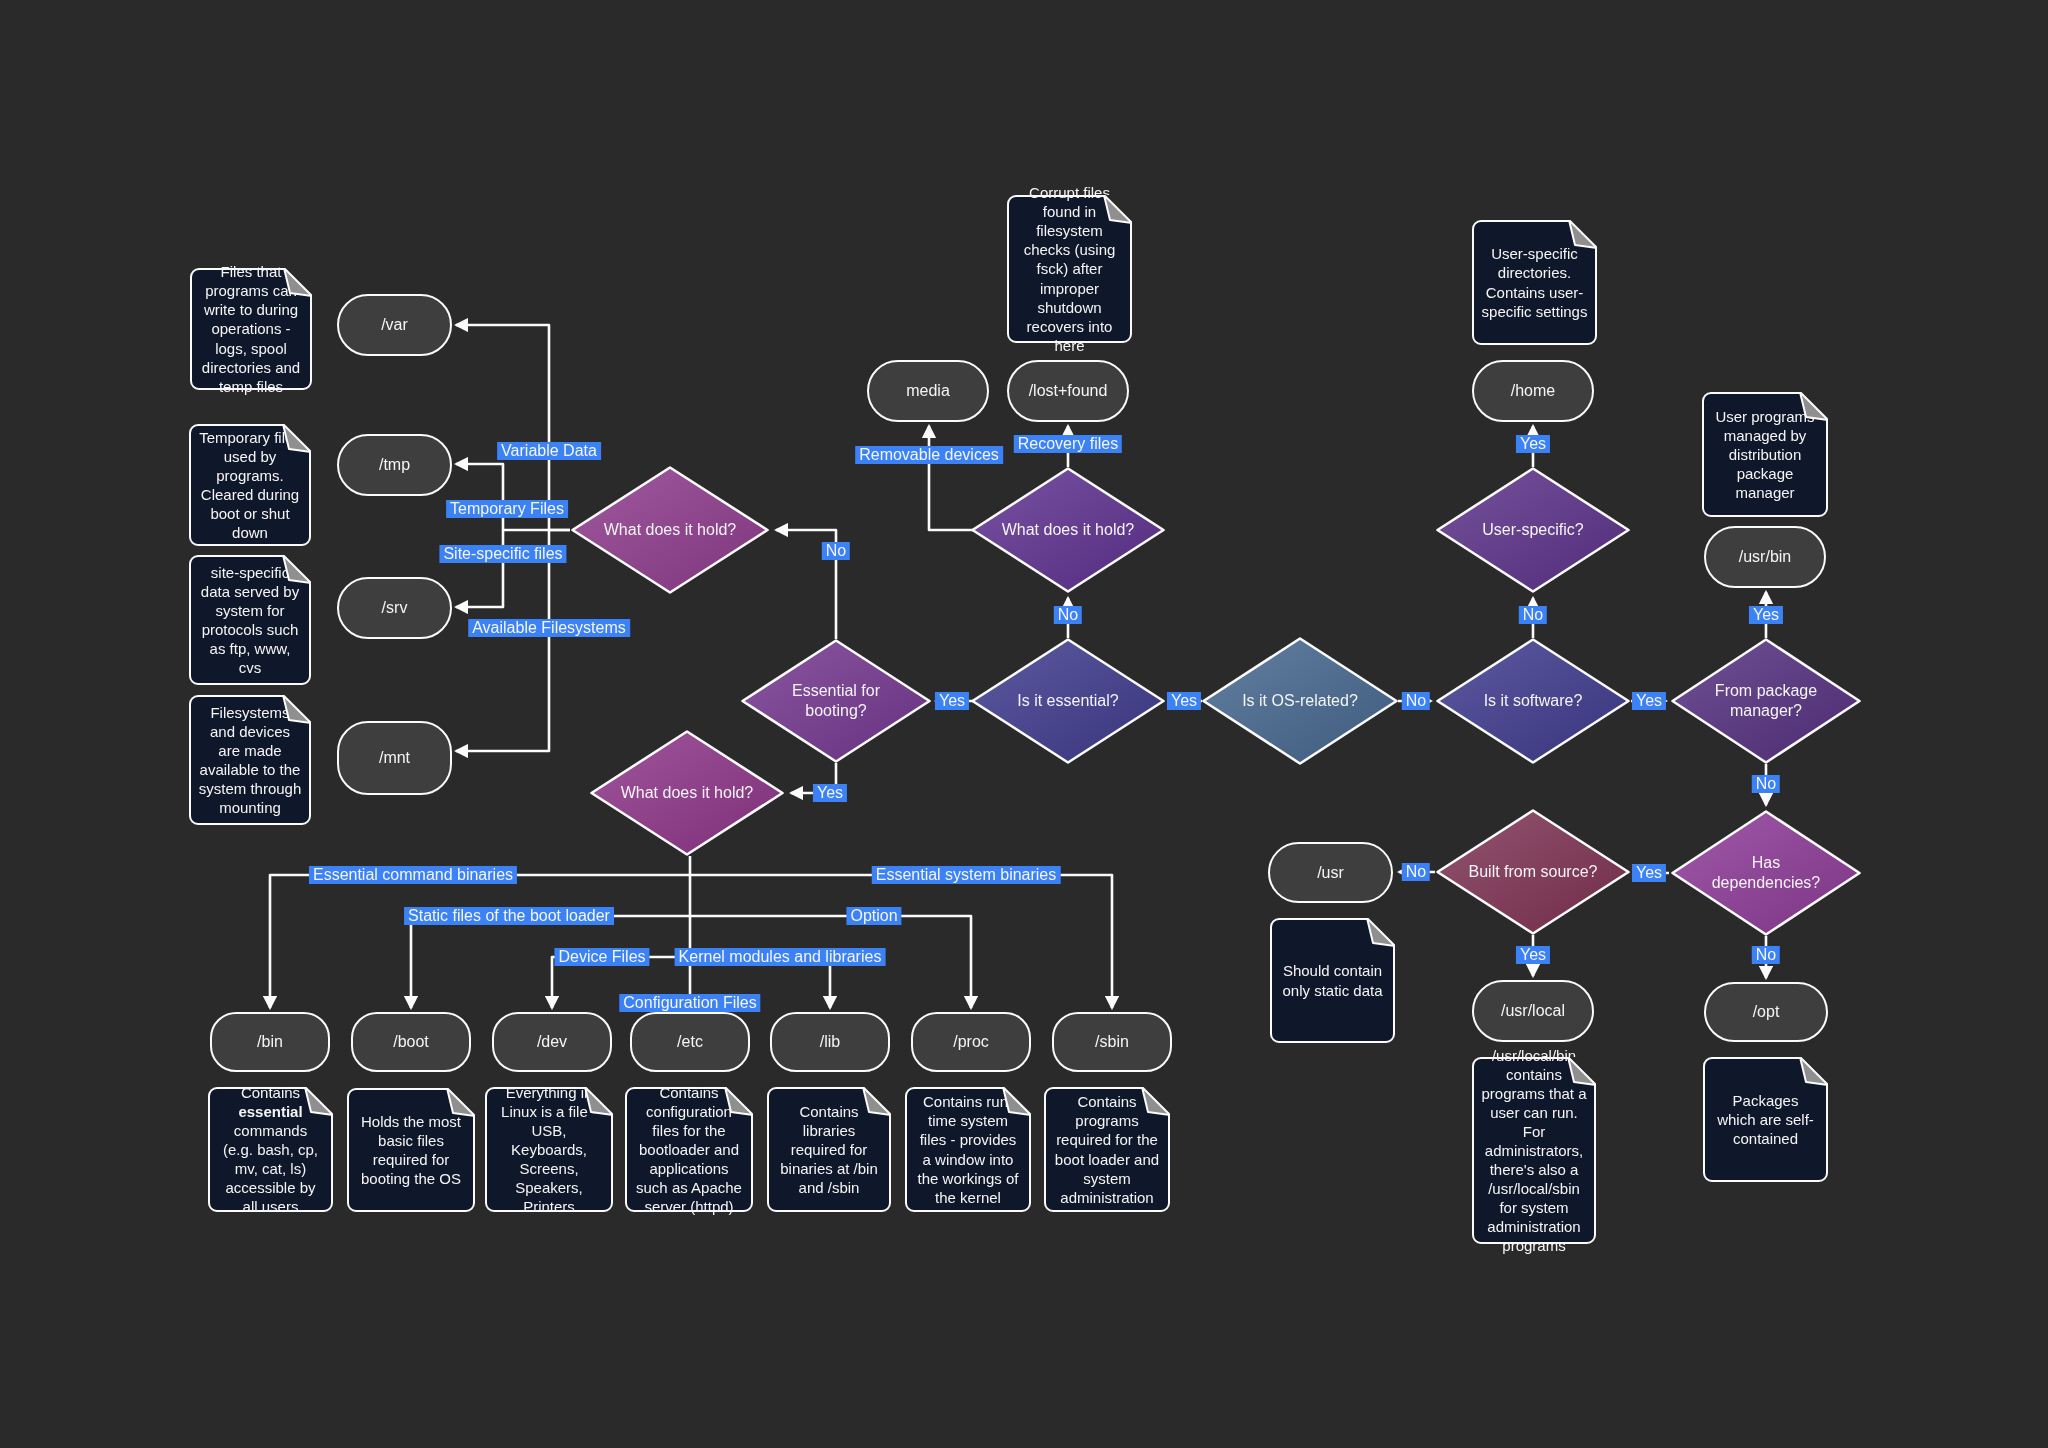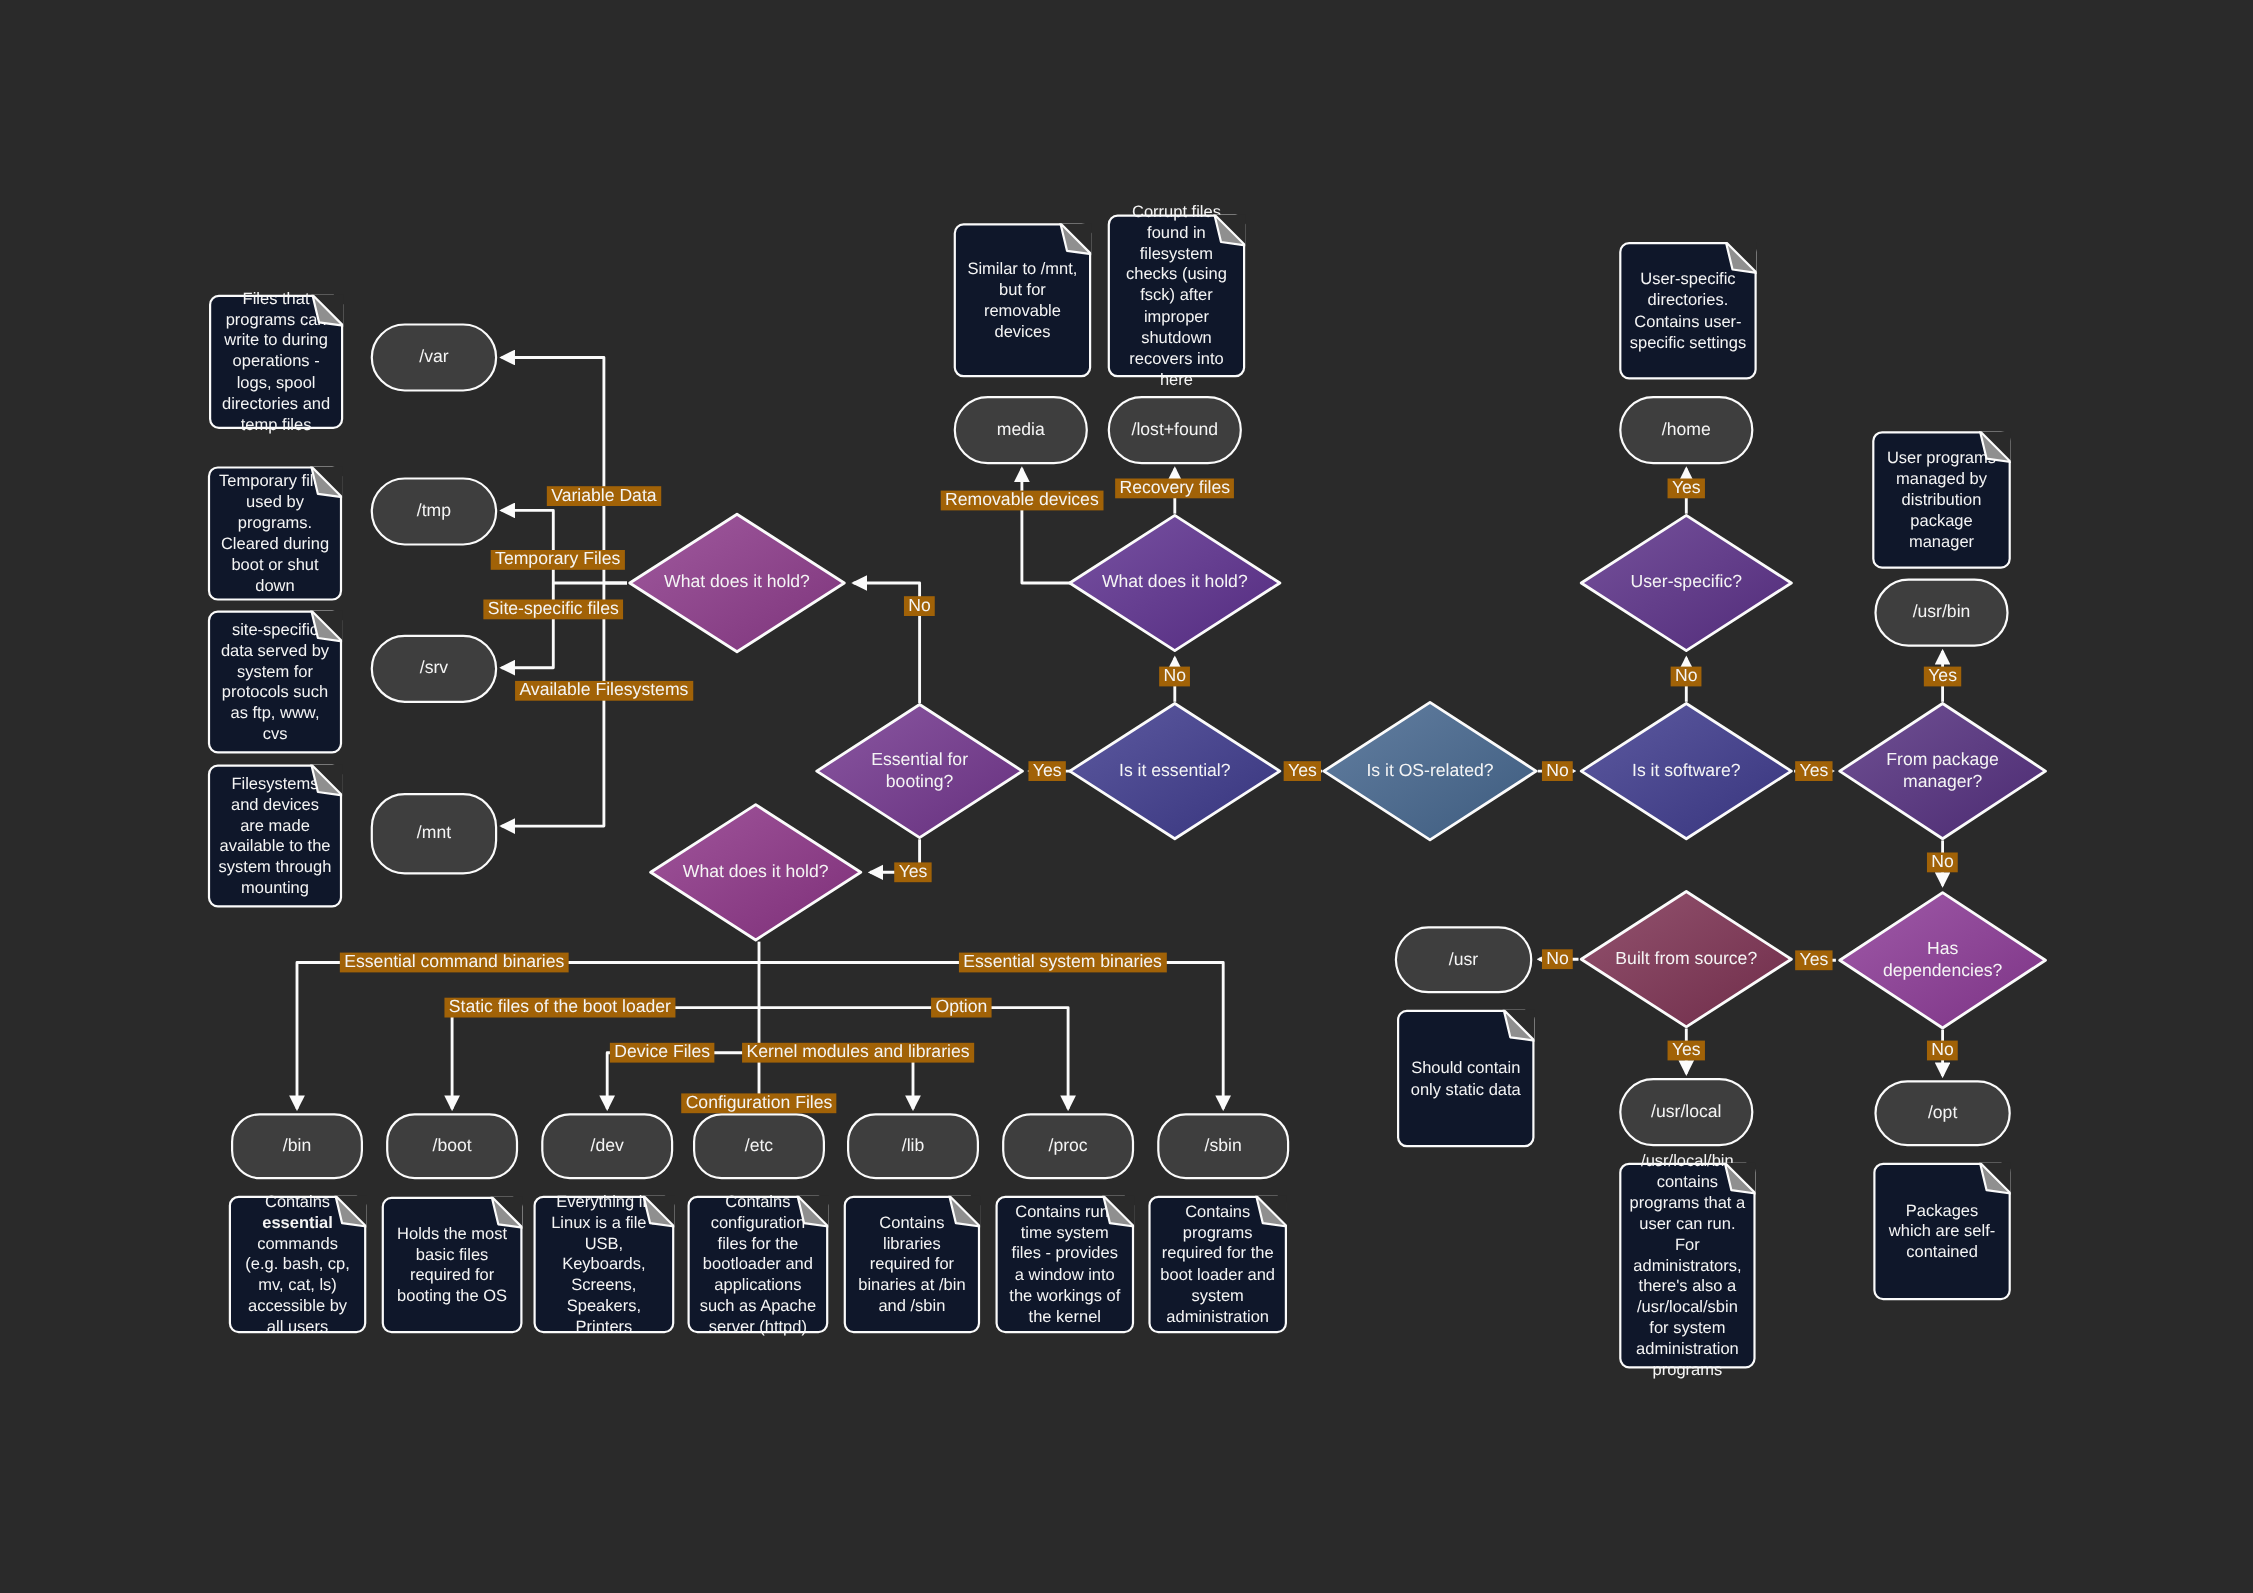--- a/index.html
+++ b/index.html
@@ -13,21 +13,21 @@
   .decision{position:absolute;}
   .decision svg{position:absolute;left:0;top:0;}
   .decision .dlabel{position:absolute;left:15%;top:0;width:70%;height:100%;
         display:flex;align-items:center;justify-content:center;text-align:center;
         font-size:16px;line-height:1.25;}
   .note{position:absolute;background:#0f172a;border:2px solid #fbfbfb;border-radius:9px;
         box-sizing:border-box;display:flex;align-items:center;justify-content:center;}
   .note .ntext{padding:8px 7px;font-size:15px;line-height:1.27;text-align:center;}
   .note .ntext b{font-weight:bold;}
   .note svg.fold{position:absolute;top:-2px;right:-2px;}
-  .edge-label{position:absolute;transform:translate(-50%,-50%);background:#a16207;
+  .edge-label{position:absolute;transform:translate(-50%,-50%);background:#3b82f6;
         padding:0 4px;font-size:16px;white-space:nowrap;}
 </style>
 </head>
 <body>
 
 <div id="canvas">
   <svg id="edges" width="2048" height="1448" viewBox="0 0 2048 1448">
     <defs>
       <marker id="arr" viewBox="0 0 10 10" refX="8.5" refY="5" markerWidth="5.5" markerHeight="5.5" orient="auto-start-reverse">
         <path d="M0 0 L10 5 L0 10 z" fill="#fbfbfb"></path>
@@ -235,27 +235,20 @@
       </svg>
       <div class="ntext"><span>site-specific data served by system for protocols such as ftp, www, cvs</span></div>
     </div>
     <div class="note" style="left: 189px; top: 695px; width: 122px; height: 130px;">
       <svg class="fold" width="34" height="34">
         <polygon points="6,0 34,0 34,28" fill="#2a2a2a"></polygon>
         <polygon points="6,0 34,28 12,25" fill="#8f8f8f" stroke="#fbfbfb" stroke-width="2" stroke-linejoin="round"></polygon>
       </svg>
       <div class="ntext"><span>Filesystems and devices are made available to the system through mounting</span></div>
     </div>
-    <div class="note" style="left: 867px; top: 203px; width: 125px; height: 140px;">
-      <svg class="fold" width="34" height="34">
-        <polygon points="6,0 34,0 34,28" fill="#2a2a2a"></polygon>
-        <polygon points="6,0 34,28 12,25" fill="#8f8f8f" stroke="#fbfbfb" stroke-width="2" stroke-linejoin="round"></polygon>
-      </svg>
-      <div class="ntext"><span>Similar to /mnt, but for removable devices</span></div>
-    </div>
     <div class="note" style="left: 1007px; top: 195px; width: 125px; height: 148px;">
       <svg class="fold" width="34" height="34">
         <polygon points="6,0 34,0 34,28" fill="#2a2a2a"></polygon>
         <polygon points="6,0 34,28 12,25" fill="#8f8f8f" stroke="#fbfbfb" stroke-width="2" stroke-linejoin="round"></polygon>
       </svg>
       <div class="ntext"><span>Corrupt files found in filesystem checks (using fsck) after improper shutdown recovers into here</span></div>
     </div>
     <div class="note" style="left: 1472px; top: 220px; width: 125px; height: 125px;">
       <svg class="fold" width="34" height="34">
         <polygon points="6,0 34,0 34,28" fill="#2a2a2a"></polygon>

